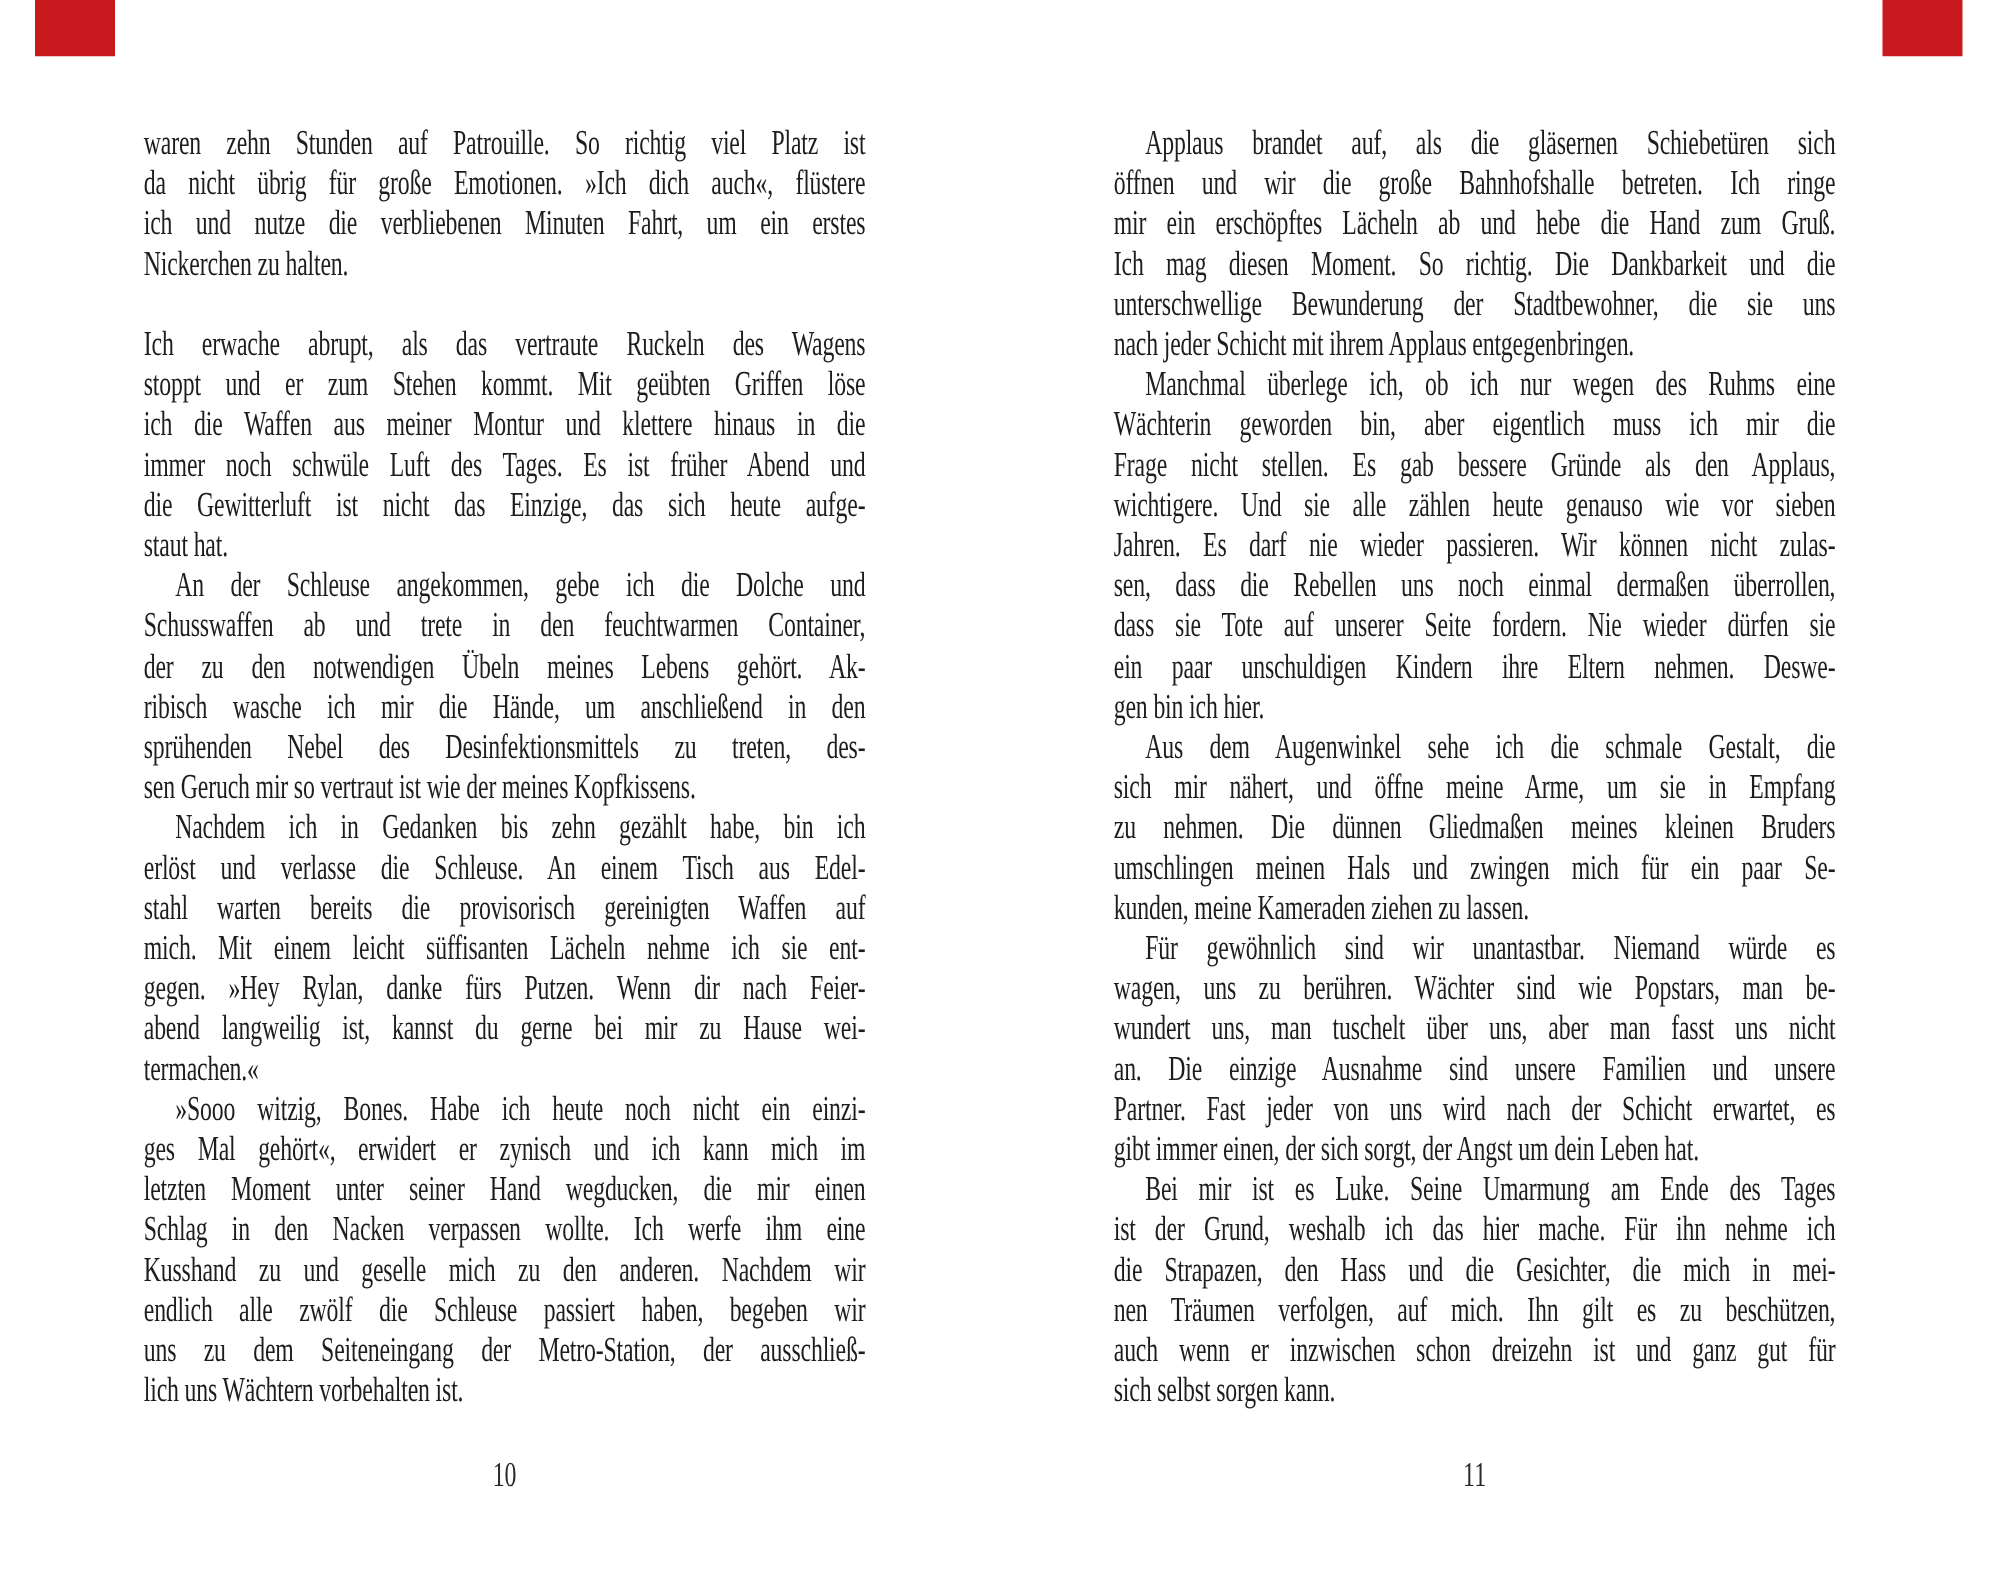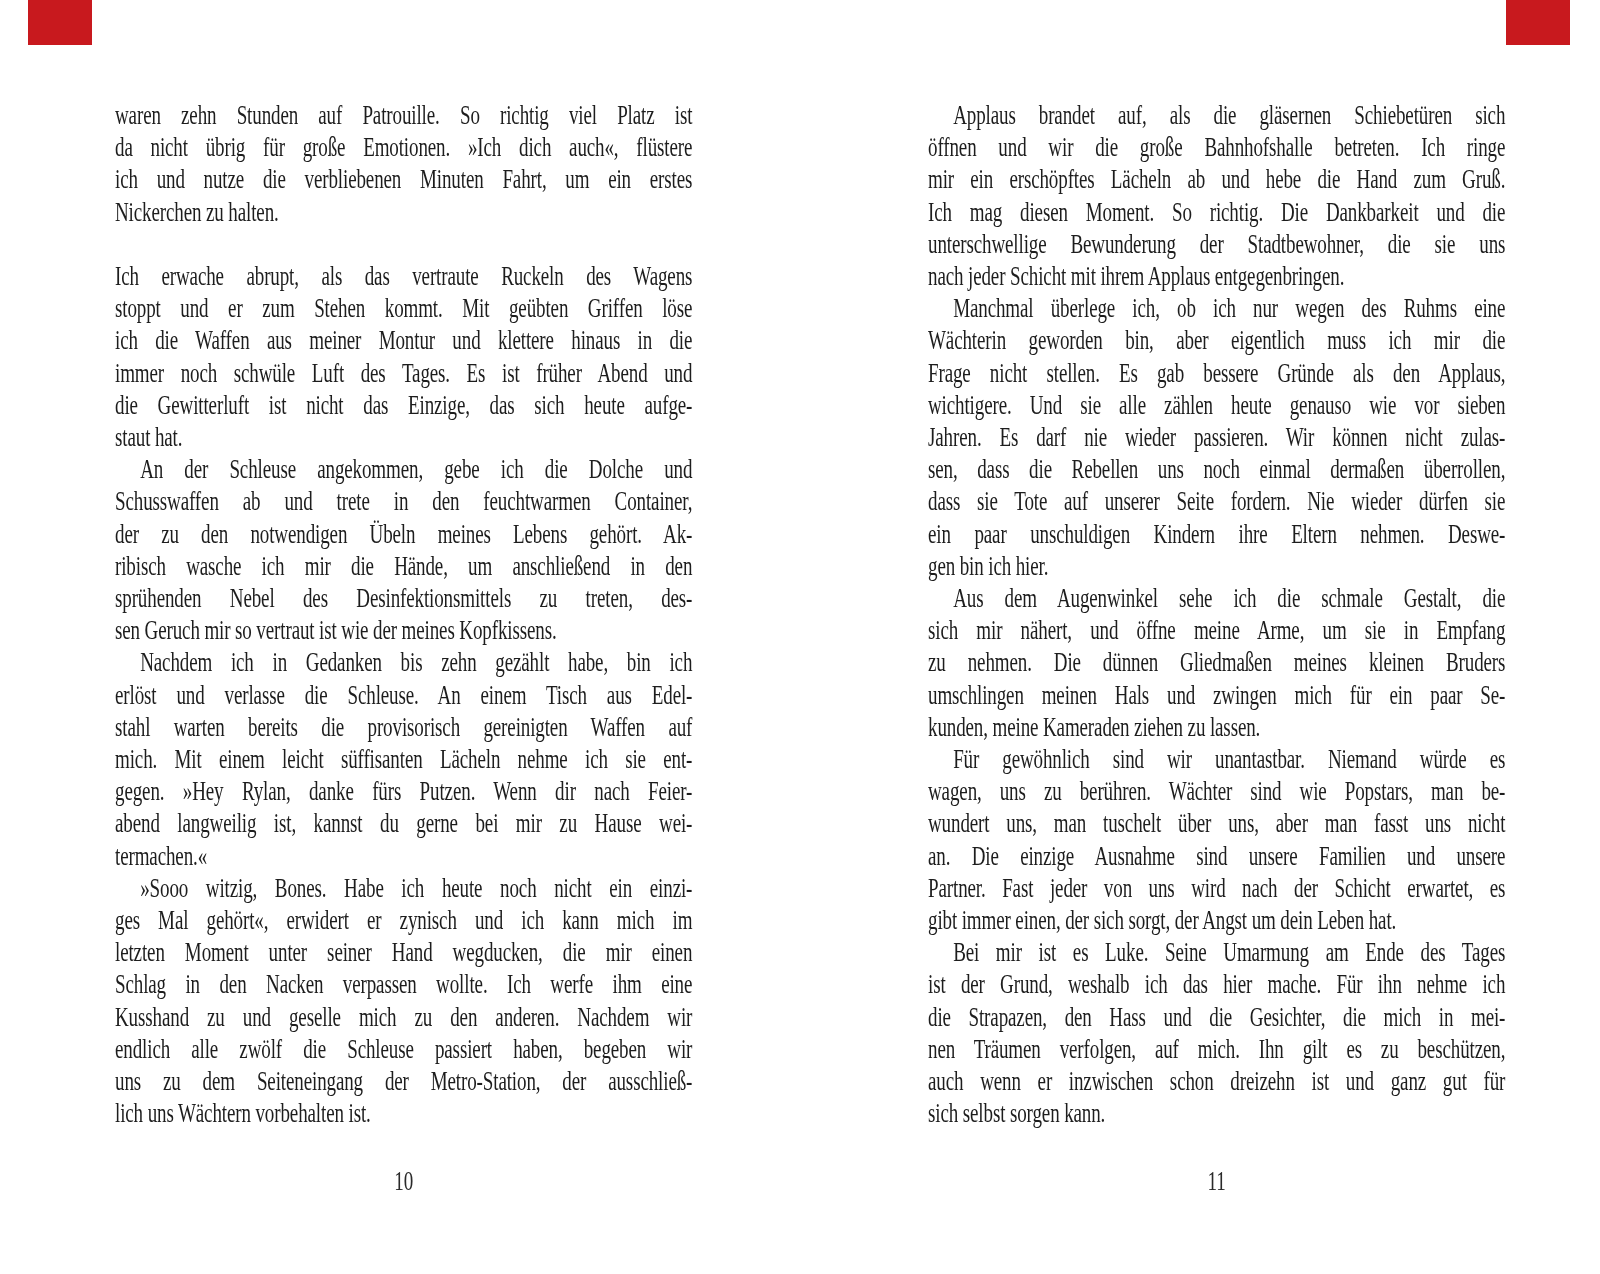--- a/index.html
+++ b/index.html
@@ -17,21 +17,21 @@
     top: 0;
     width: 64px;
     height: 45px;
     background: var(--ribbon, #c8191e);
   }
   .ribbon-left  { left: 28px; }
   .ribbon-right { left: 1506px; }
 
   .page { position: absolute; top: 0; height: 1274px; width: 577px; }
   .page-left  { left: 115px; }
-  .page-right { left: 928px; }
+  .page-right { left: 891px; }
 
   
   .col-inner {
     position: absolute;
     top: 99px;
     left: 0;
     width: 849px;
     transform: scaleX(0.68);
     transform-origin: 0 0;
     font-size: 28px;

